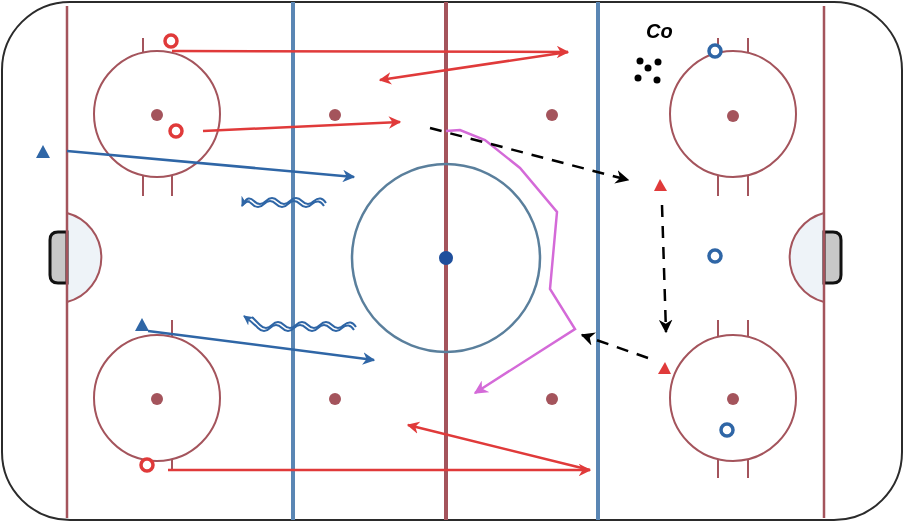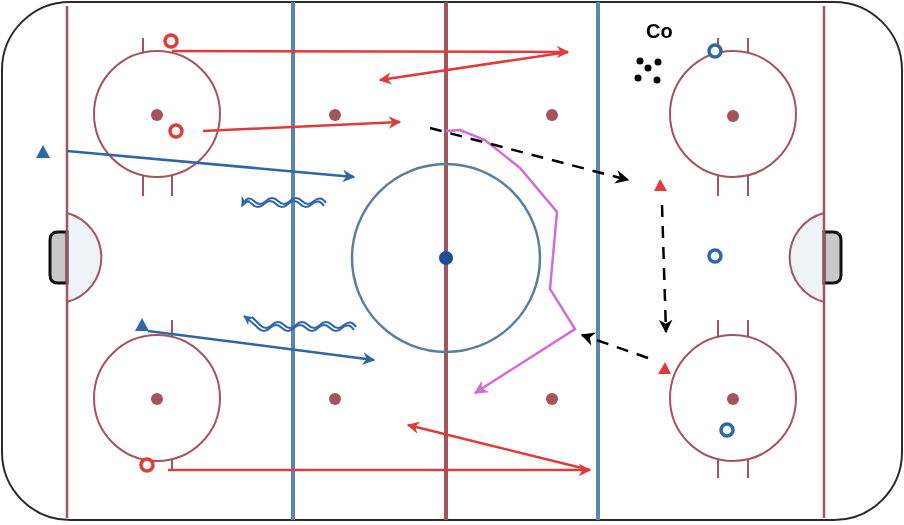--- a/index.html
+++ b/index.html
@@ -1,17 +1,17 @@
 <!DOCTYPE html>
 <html><head>
   <meta charset="utf-8">
   <style>
     html, body { margin: 0; padding: 0; background: #ffffff; }
     body { width: 904px; height: 525px; overflow: hidden; font-family: "Liberation Sans", sans-serif; }
-    #rink-wrap { position: relative; width: 904px; height: 378px; }
+    #rink-wrap { position: relative; width: 904px; height: 378px; font-style: italic; }
     svg { display: block; }
     .label-text { font-family: "Liberation Sans", sans-serif; font-weight: bold; }
   </style>
 </head>
 <body>
 
 <div id="rink-wrap">
 <svg width="904" height="525" viewBox="0 0 904 525" xmlns="http://www.w3.org/2000/svg">
   <defs>
     <marker id="arrRed" viewBox="0 0 10 10" refX="9" refY="5" markerWidth="5" markerHeight="5" orient="auto-start-reverse">

